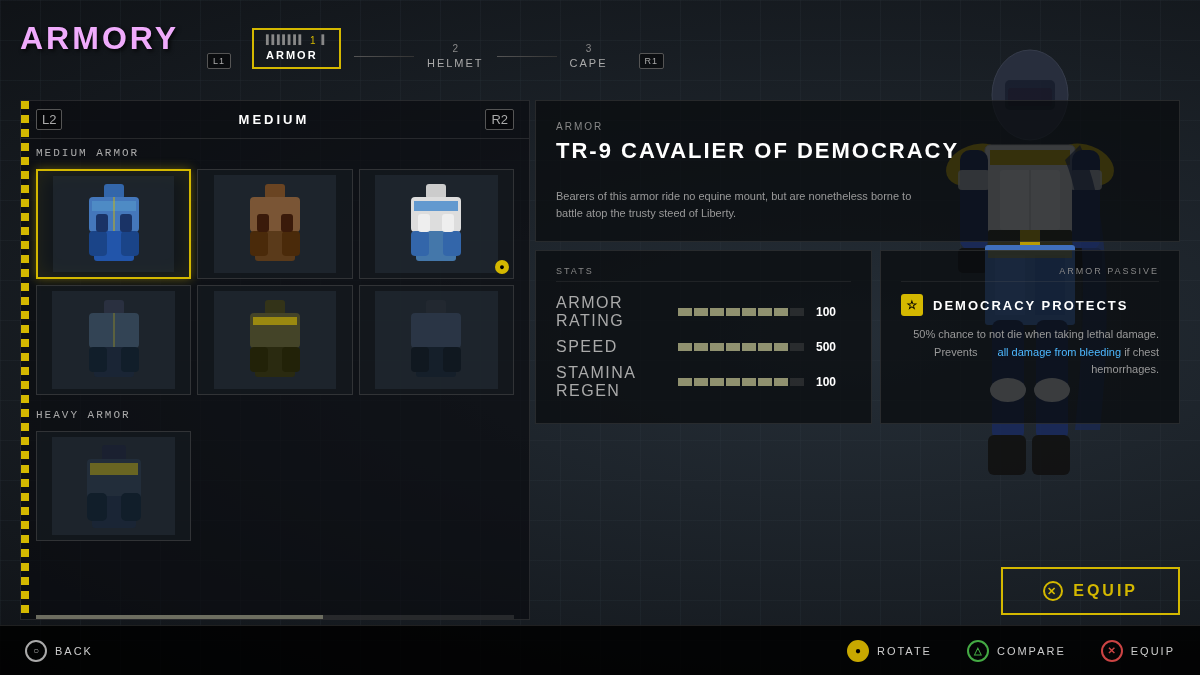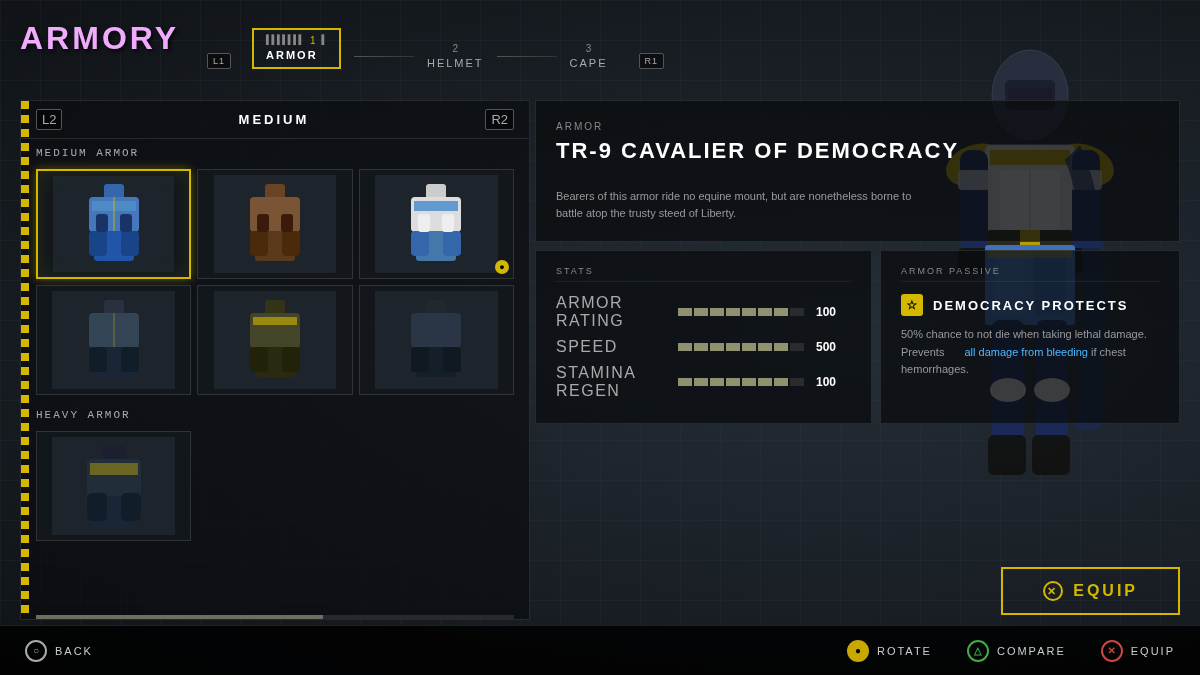--- a/index.html
+++ b/index.html
@@ -319,20 +319,21 @@
       font-weight: bold;
       min-width: 35px;
       text-align: left;
     }
 
     
     .passive-panel {
       background: rgba(10,12,15,0.75);
       border: 1px solid rgba(100,100,100,0.3);
       padding: 15px 20px;
+      text-align: right;
     }
 
     .passive-header {
       font-size: 9px;
       letter-spacing: 2px;
       color: #888;
       text-transform: uppercase;
       margin-bottom: 12px;
       border-bottom: 1px solid rgba(100,100,100,0.2);
       padding-bottom: 5px;

